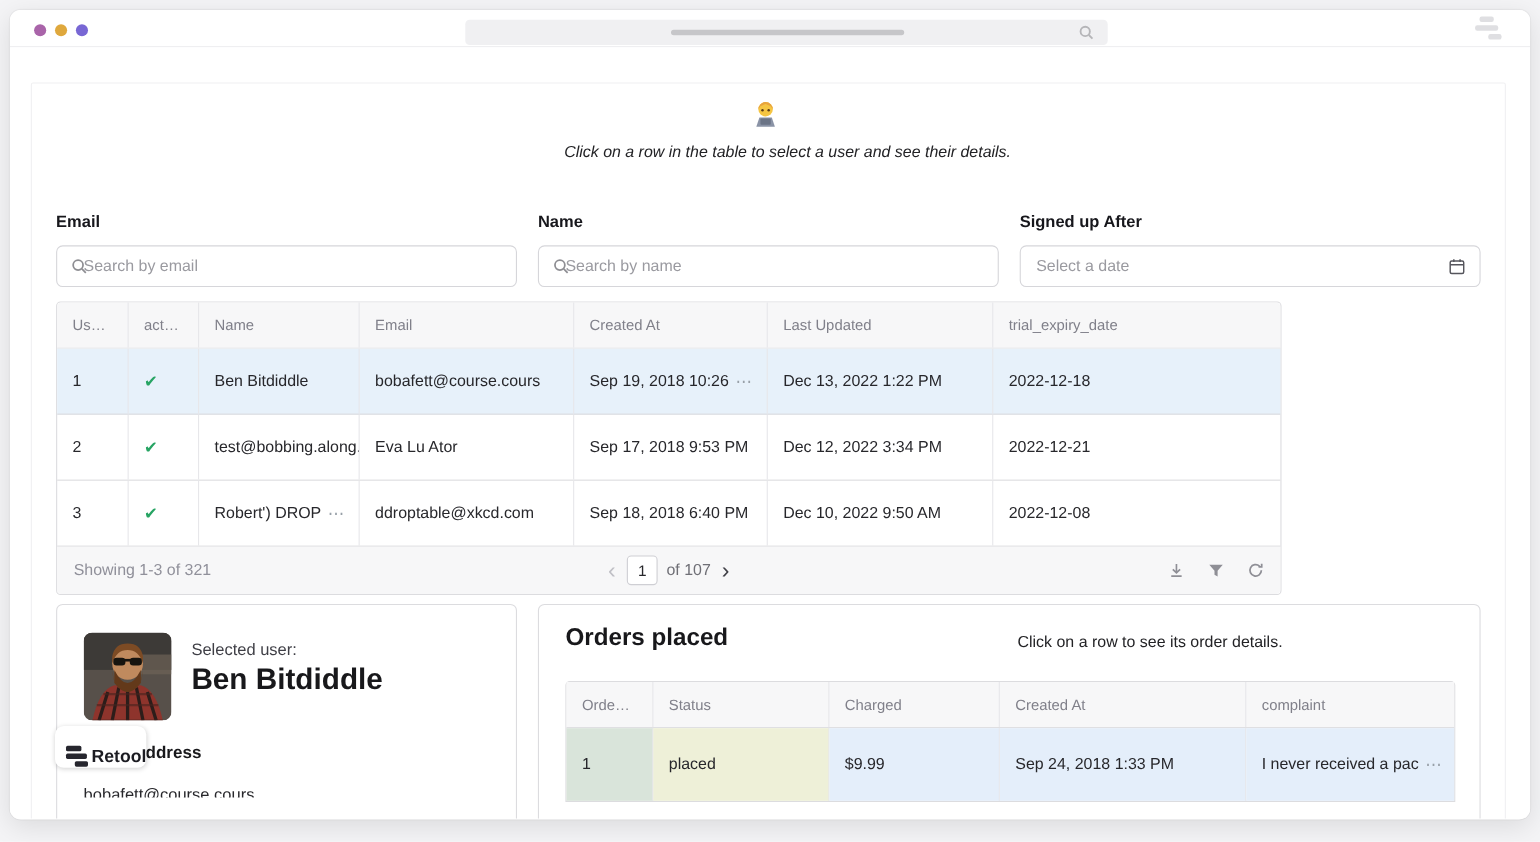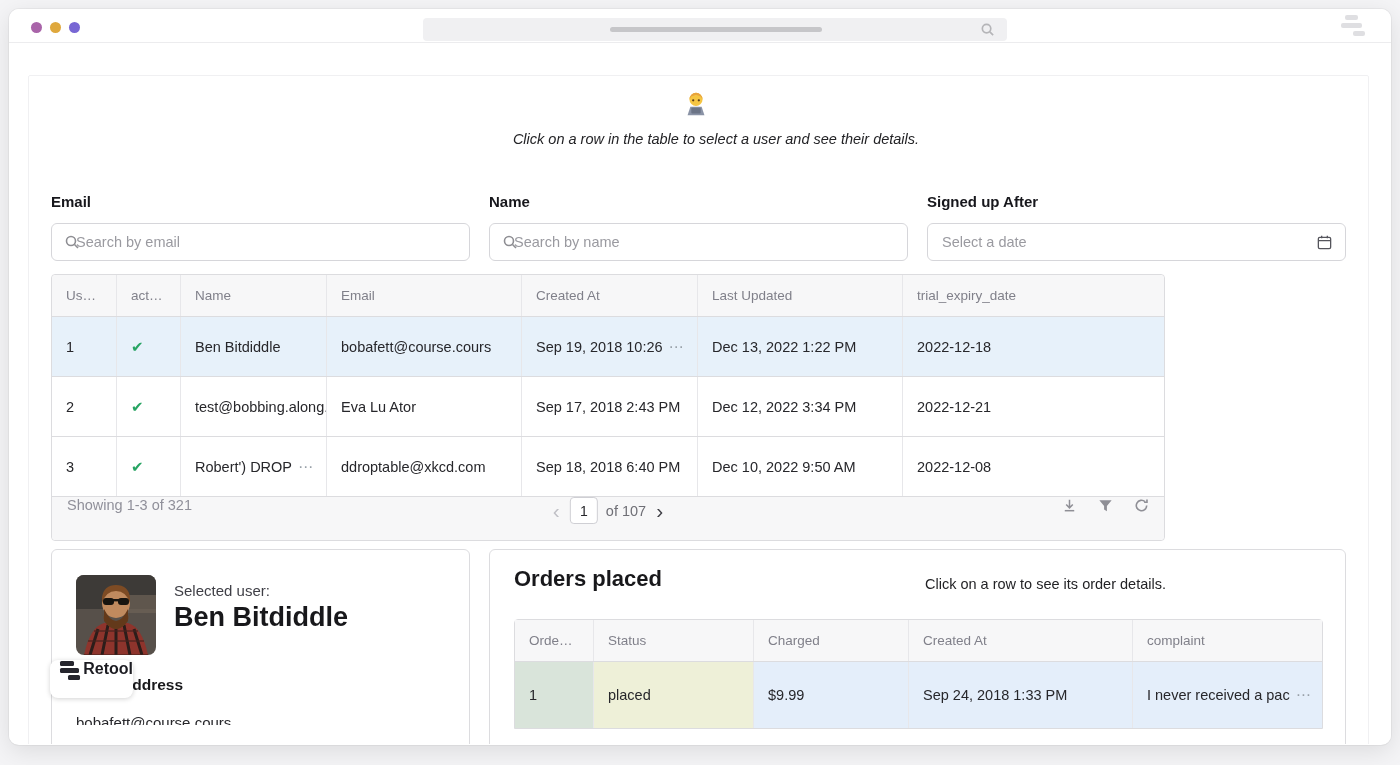--- a/index.html
+++ b/index.html
@@ -55,21 +55,21 @@
   .uhead .cell { font-size:13.5px; color:#80808a; font-weight:400; }
   .udata { height:60px; border-bottom:1px solid #dcdcdf; cursor:pointer; }
   .udata.selected { background:#e7f1fa; }
   .cell { display:flex; align-items:center; padding:0 14px; font-size:14.5px; color:#27272b;
     border-right:1px solid #e7e7ea; overflow:hidden; white-space:nowrap; }
   .cell:last-child { border-right:0; }
   .check { color:#27a463; font-size:15px; }
   .ellipsis-btn { margin-left:auto; padding-left:6px; color:#98a0a8; font-size:15px;
     letter-spacing:1px; cursor:pointer; flex:0 0 auto; }
   .ufoot { position:relative; height:43px; background:#f7f7f8; border-radius:0 0 4px 4px;
-    display:flex; align-items:flex-start; }
+    display:flex; align-items:center; }
   .showing { margin-left:15px; font-size:14.5px; color:#90909a; }
   .pager { position:absolute; left:50%; transform:translateX(-50%); display:flex;
     align-items:center; gap:8px; }
   .chev { font-size:21px; line-height:20px; padding:0 2px; cursor:pointer; }
   .chev.prev { color:#c0c0c6; }
   .chev.next { color:#3f3f46; }
   .page-input { width:28px; height:27px; text-align:center; font-size:14px; color:#27272b;
     border:1px solid #cfcfd4; border-radius:4px; background:#fff; outline:0;
     font-family:"Liberation Sans","DejaVu Sans",sans-serif; }
   .of-label { font-size:14.5px; color:#6f6f76; }
@@ -99,21 +99,21 @@
   .ohead .cell { font-size:13.5px; color:#80808a; }
   .odata { height:66px; cursor:pointer; }
   .odata .cell { font-size:14.5px; }
   .bg-green { background:#d9e4da; }
   .bg-yellow { background:#eef0d8; }
   .bg-blue { background:#e4eefa; }
 
   
   .retool-badge { position:absolute; left:41px; top:617px; width:83px; height:38px;
     background:#fff; border-radius:8px; box-shadow:0 1px 5px rgba(0,0,0,.18);
-    display:flex; align-items:flex-start; padding-left:10px; gap:6px; cursor:pointer; z-index:5; }
+    display:flex; align-items:flex-end; padding-left:10px; gap:6px; cursor:pointer; z-index:5; }
   .retool-logo { position:relative; width:21px; height:21px; }
   .retool-logo .bar { position:absolute; height:5px; border-radius:1.5px; background:#26262e; }
   .retool-text { font-size:16px; font-weight:700; color:#1c1c22; }
 </style>
 </head>
 <body>
 
 <div class="window">
 
   <div class="chrome">
@@ -222,21 +222,21 @@
         <div class="cell">2022-12-18</div>
       </div>
 
       <div class="urow udata">
         <div class="cell">2</div>
         <div class="cell">
             <span class="check">✔</span>
           </div>
         <div class="cell">test@bobbing.along.com</div>
         <div class="cell">Eva Lu Ator</div>
-        <div class="cell">Sep 17, 2018 2:43 PM</div>
+        <div class="cell">Sep 17, 2018 9:53 PM</div>
         <div class="cell">Dec 12, 2022 3:34 PM</div>
         <div class="cell">2022-12-21</div>
       </div>
 
       <div class="urow udata">
         <div class="cell">3</div>
         <div class="cell">
             <span class="check">✔</span>
           </div>
         <div class="cell">

